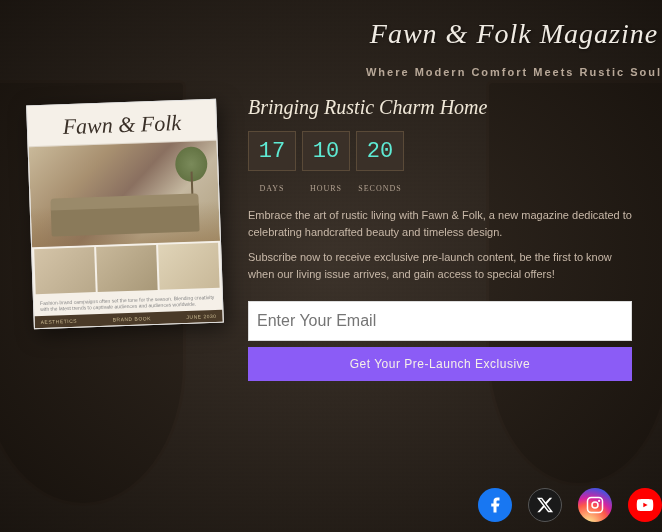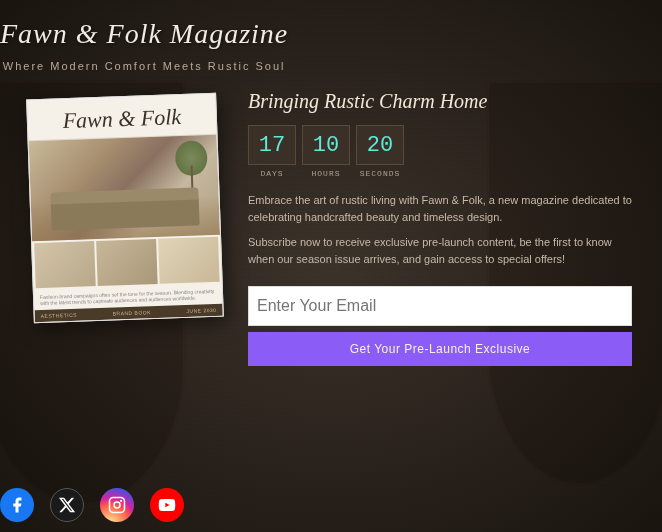--- a/index.html
+++ b/index.html
@@ -64,21 +64,21 @@
       border: 3px solid rgba(80,60,50,0.5);
     }
 
     .content-wrapper {
       position: relative;
       z-index: 1;
       width: 662px;
       height: 532px;
       display: flex;
       flex-direction: column;
-      align-items: flex-start;
+      align-items: flex-end;
     }
 
     
     .header {
       text-align: center;
       padding-top: 18px;
       padding-bottom: 4px;
     }
 
     .site-title {
@@ -88,21 +88,22 @@
       font-weight: normal;
       letter-spacing: 1px;
       text-shadow: 1px 1px 3px rgba(0,0,0,0.5);
     }
 
     .site-subtitle {
       font-size: 11px;
       color: #b8a898;
       font-family: Arial, sans-serif;
       letter-spacing: 2px;
-      margin-top: 10px;
+      margin-top: 16px;
+      font-weight: bold;
     }
 
     
     .main-content {
       display: flex;
       flex-direction: row;
       align-items: flex-start;
       width: 100%;
       padding: 10px 30px 0 30px;
       gap: 28px;
@@ -291,23 +292,23 @@
       justify-content: center;
       font-size: 22px;
       color: #5eead4;
       font-family: Liberation Mono, monospace;
       font-weight: normal;
     }
 
     .countdown-label {
       font-size: 8px;
       color: #b0a090;
-      font-family: Liberation Mono, monospace;
+      font-family: Liberation Serif, serif;
       letter-spacing: 1px;
-      margin-top: 4px;
+      margin-top: 13px;
       text-transform: uppercase;
     }
 
     .description {
       font-size: 11px;
       color: #c8b8a8;
       line-height: 1.55;
       font-family: Arial, sans-serif;
       margin-bottom: 10px;
     }
@@ -426,21 +427,21 @@
           <span class="countdown-label">HOURS</span>
         </div>
         <div class="countdown-unit">
           <div class="countdown-box">20</div>
           <span class="countdown-label">SECONDS</span>
         </div>
       </div>
 
       <div class="description">
         <p>Embrace the art of rustic living with Fawn &amp; Folk, a new magazine dedicated to celebrating handcrafted beauty and timeless design.</p>
-        <p>Subscribe now to receive exclusive pre-launch content, be the first to know when our season issue arrives, and gain access to special offers!</p>
+        <p>Subscribe now to receive exclusive pre-launch content, be the first to know when our living issue arrives, and gain access to special offers!</p>
       </div>
 
       <input type="email" class="email-input" placeholder="Enter Your Email" style="">
 
       <button class="subscribe-btn">Get Your Pre-Launch Exclusive</button>
 
     </div>
   </div>
 
   <div class="social-bar">

